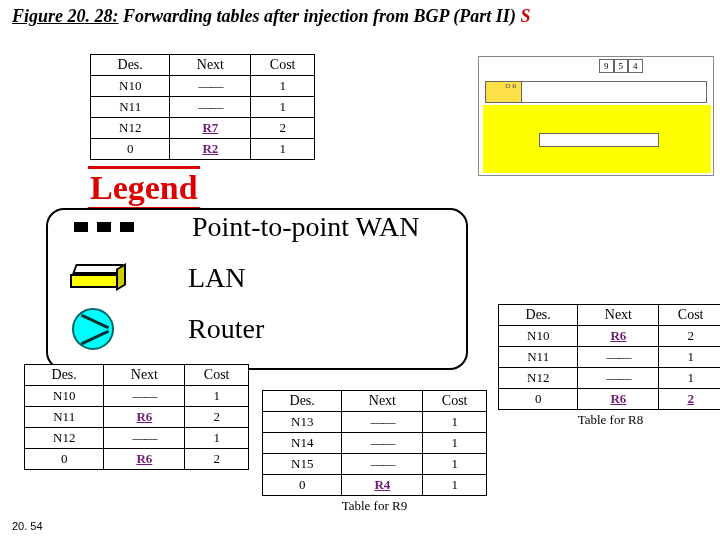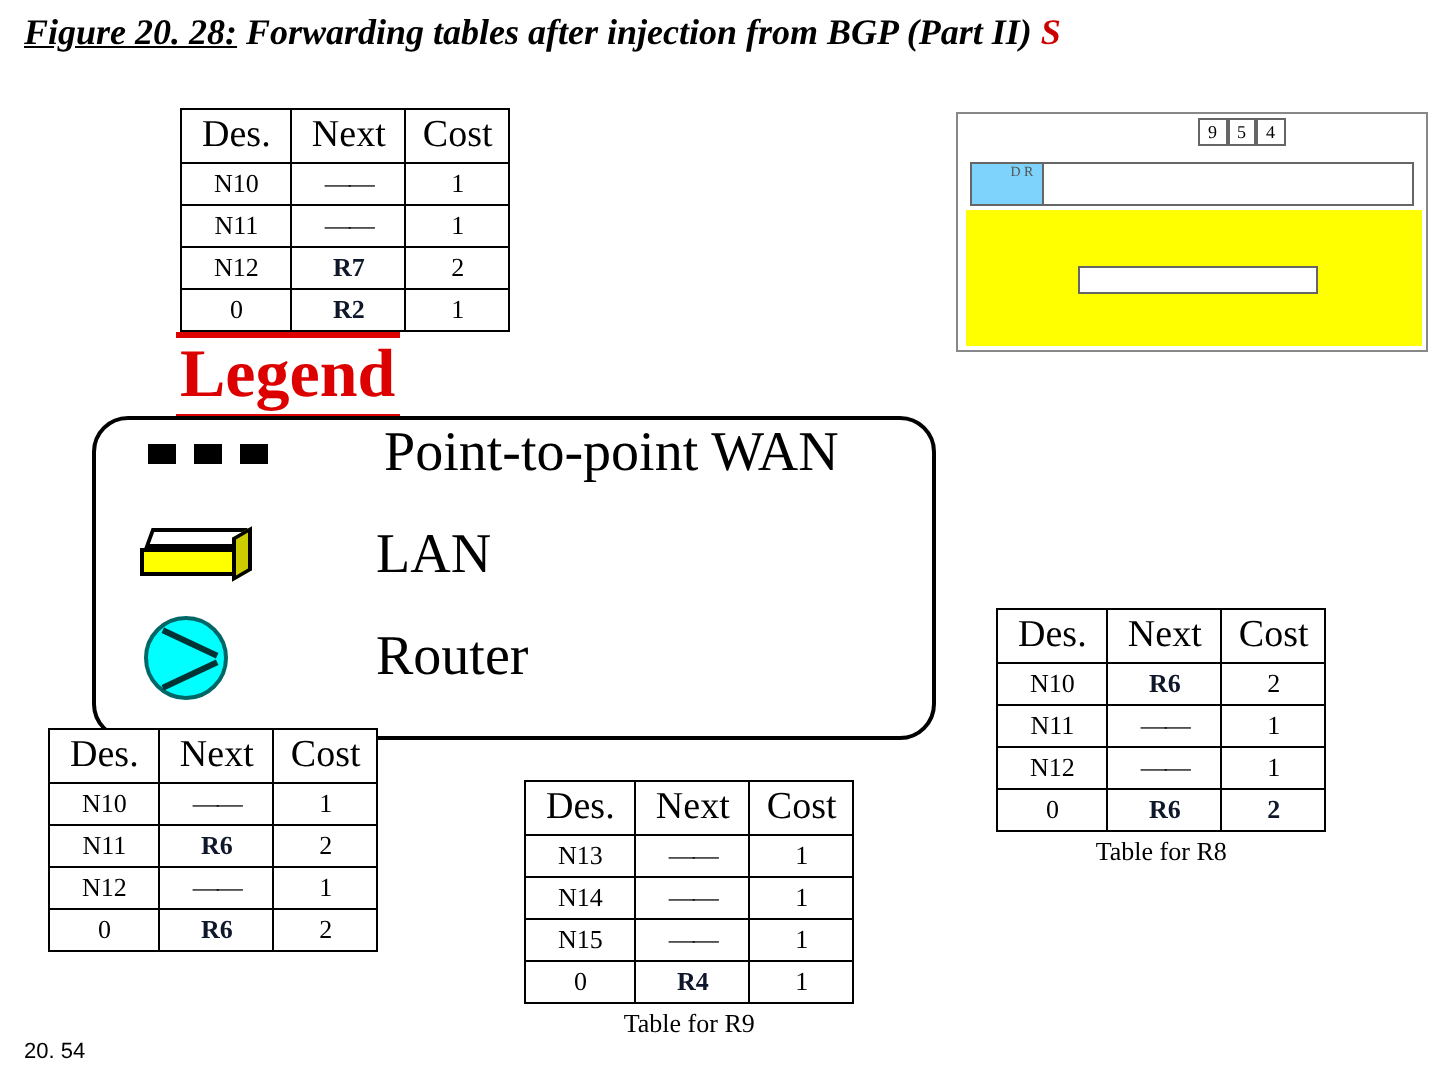--- a/index.html
+++ b/index.html
@@ -2,24 +2,24 @@
 <html><head>
 <meta charset="utf-8">
 <style>
   * { box-sizing: border-box; margin: 0; padding: 0; }
   body { width: 720px; height: 540px; background: #fff; font-family: Georgia, 'Times New Roman', serif; position: relative; overflow: hidden; }
   .title { position: absolute; top: 6px; left: 12px; font-size: 18px; font-weight: bold; font-style: italic; }
   .title-underline { text-decoration: underline; }
   .title-red { color: #c00; font-weight: bold; }
   .ftable { position: absolute; }
   .ftable table { border-collapse: collapse; background: #fff; }
-  .ftable th { border: 1px solid #000; padding: 2px 8px; font-weight: normal; font-family: Georgia, serif; font-size: 19px; background: #fff; }
-  .ftable td { border: 1px solid #000; padding: 2px 16px; font-family: Georgia, serif; font-size: 13px; text-align: center; }
+  .ftable th { border: 1px solid #000; padding: 2px 8px; font-weight: normal; font-family: Georgia, serif; font-size: 14px; background: #fff; }
+  .ftable td { border: 1px solid #000; padding: 2px 28px; font-family: Georgia, serif; font-size: 13px; text-align: center; }
   .ftable .caption { text-align: center; font-size: 13px; margin-top: 2px; font-family: Georgia, serif; }
-  .red-bold { color: #0f172a; font-weight: bold; }
+  .red-bold { color: #701a75; font-weight: bold; text-decoration: underline; }
   .dash { letter-spacing: -1px; }
   .legend-word { position: absolute; color: #d00; font-family: 'Times New Roman', serif; font-weight: bold; font-size: 34px; border-top: 3px solid #d00; border-bottom: 3px solid #d00; padding: 0 2px; }
   .legend-box { position: absolute; border: 2px solid #000; border-radius: 18px; background: #fff; }
   .legend-row { position: absolute; display: flex; align-items: center; }
   .legend-label { font-family: 'Times New Roman', serif; font-size: 28px; }
   .ptp-icon { width: 60px; height: 18px; display: flex; align-items: center; justify-content: space-between; }
   .ptp-icon span { display: block; width: 14px; height: 10px; background: #000; }
   .lan-icon { width: 56px; height: 28px; position: relative; }
   .lan-icon .top { position: absolute; top: 0; left: 4px; width: 48px; height: 10px; background: #fff; border: 2px solid #000; transform: skewX(-20deg); }
   .lan-icon .front { position: absolute; top: 10px; left: 0; width: 48px; height: 14px; background: #ff0; border: 2px solid #000; }
@@ -196,19 +196,19 @@
     </table>
   <div class="caption">Table for R8</div>
 </div>
 
 <div class="rbox" style="top:56px; left:478px; width:236px; height:120px;">
   <div class="rbox-head" style="top:2px; left:120px;">
     <div>9</div>
       <div>5</div>
       <div>4</div>
   </div>
-  <div style="position:absolute; top:24px; left:6px; width:52px; height:22px; border:1px solid #666; background:#7dd3fc; font-size:7px; text-align:center;" class="rbox-txt">D R</div>
+  <div style="position:absolute; top:24px; left:6px; width:52px; height:22px; border:1px solid #666; background:#fde047; font-size:7px; text-align:center;" class="rbox-txt">D R</div>
   <div style="position:absolute; top:24px; left:42px; width:186px; height:22px; border:1px solid #666; background:#fff;"></div>
   <div class="rbox-yellow" style="top:48px; left:4px; width:228px; height:68px;"></div>
   <div style="position:absolute; top:76px; left:60px; width:120px; height:14px; border:1px solid #666; background:#fff;"></div>
 </div>
 
 <div class="page-num">20. 54</div>
 
 </body></html>

